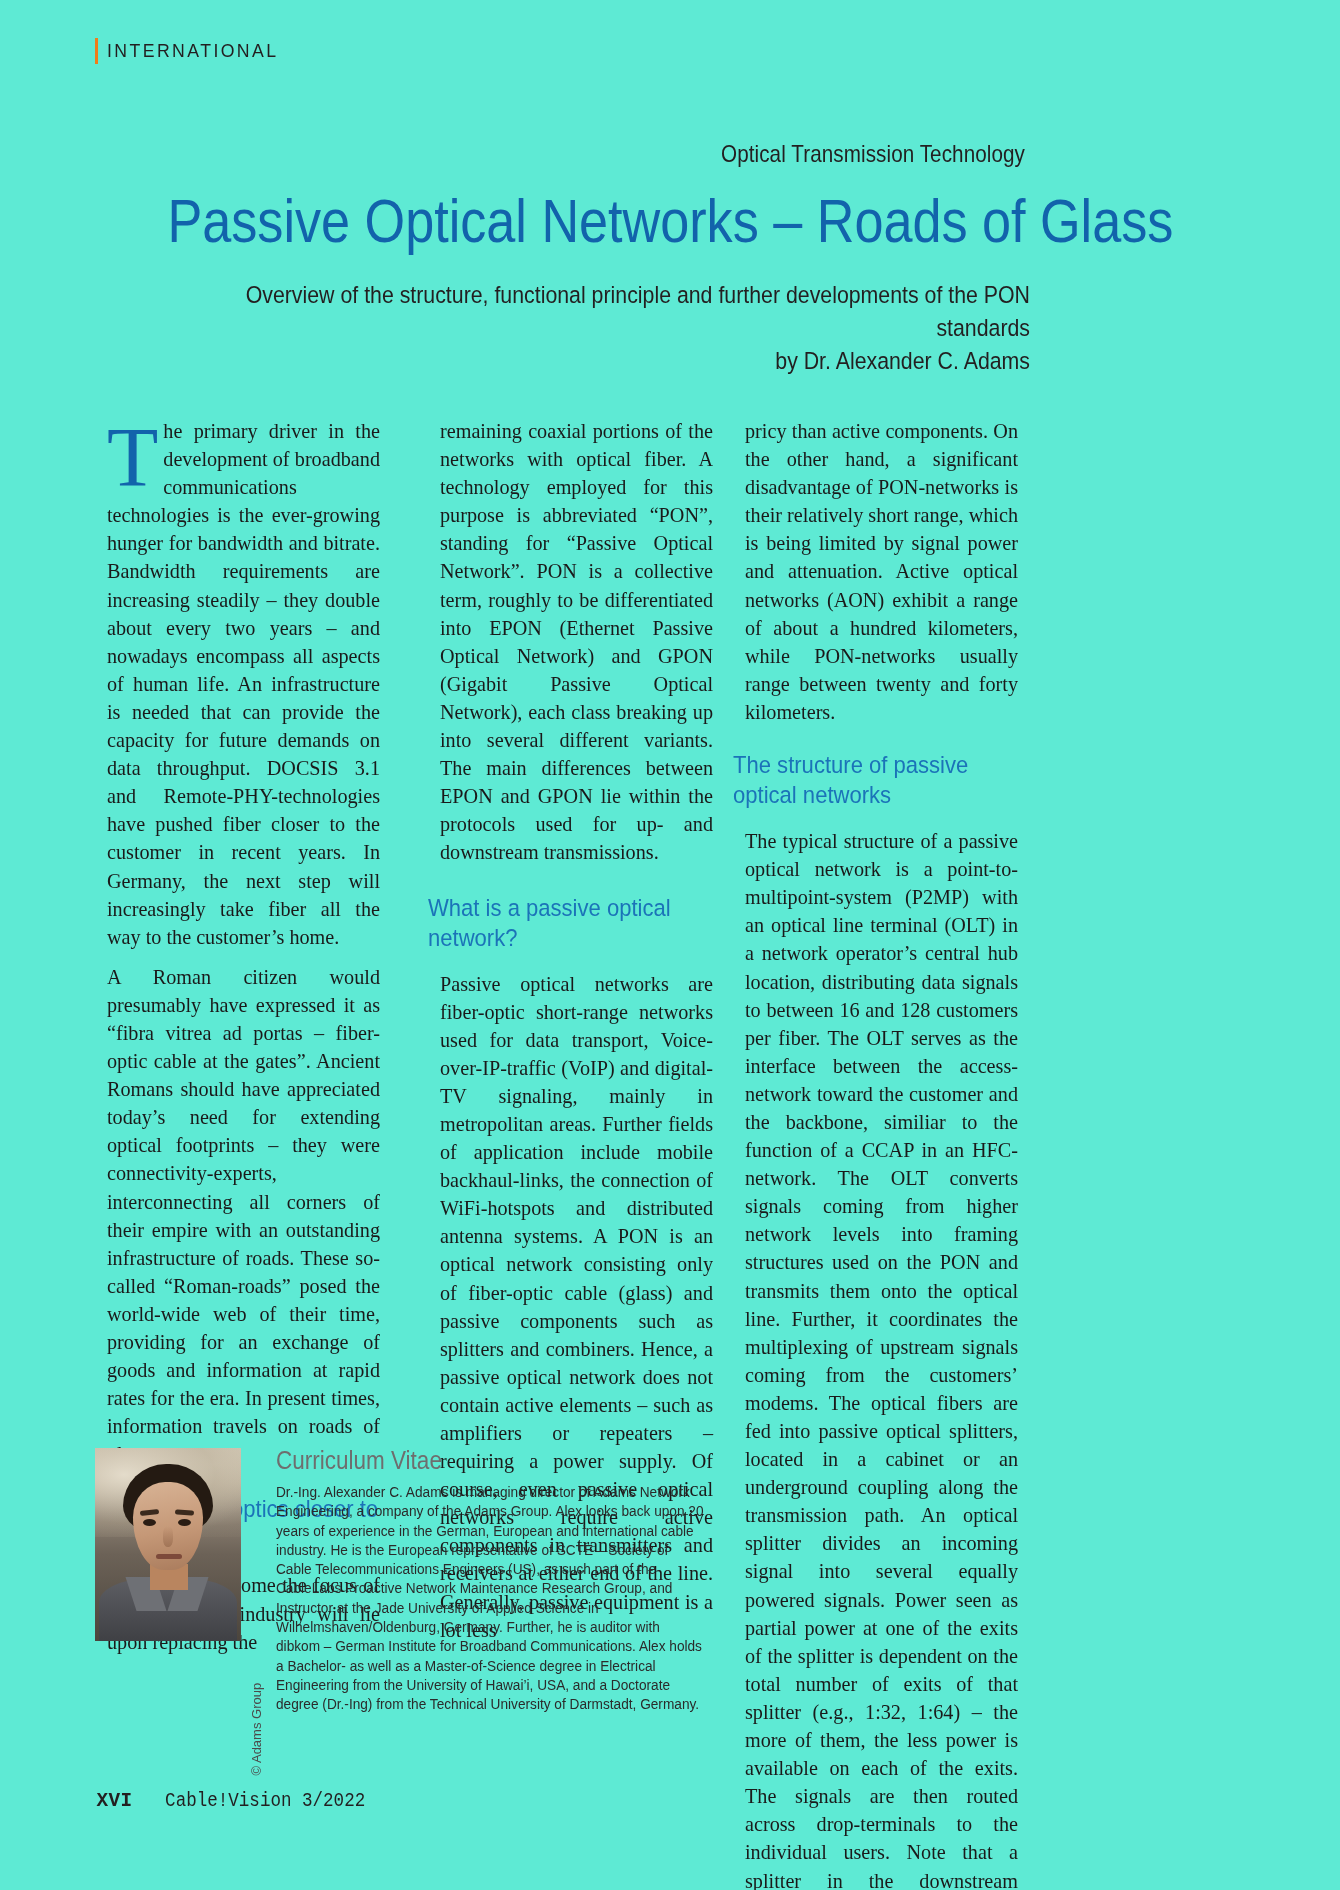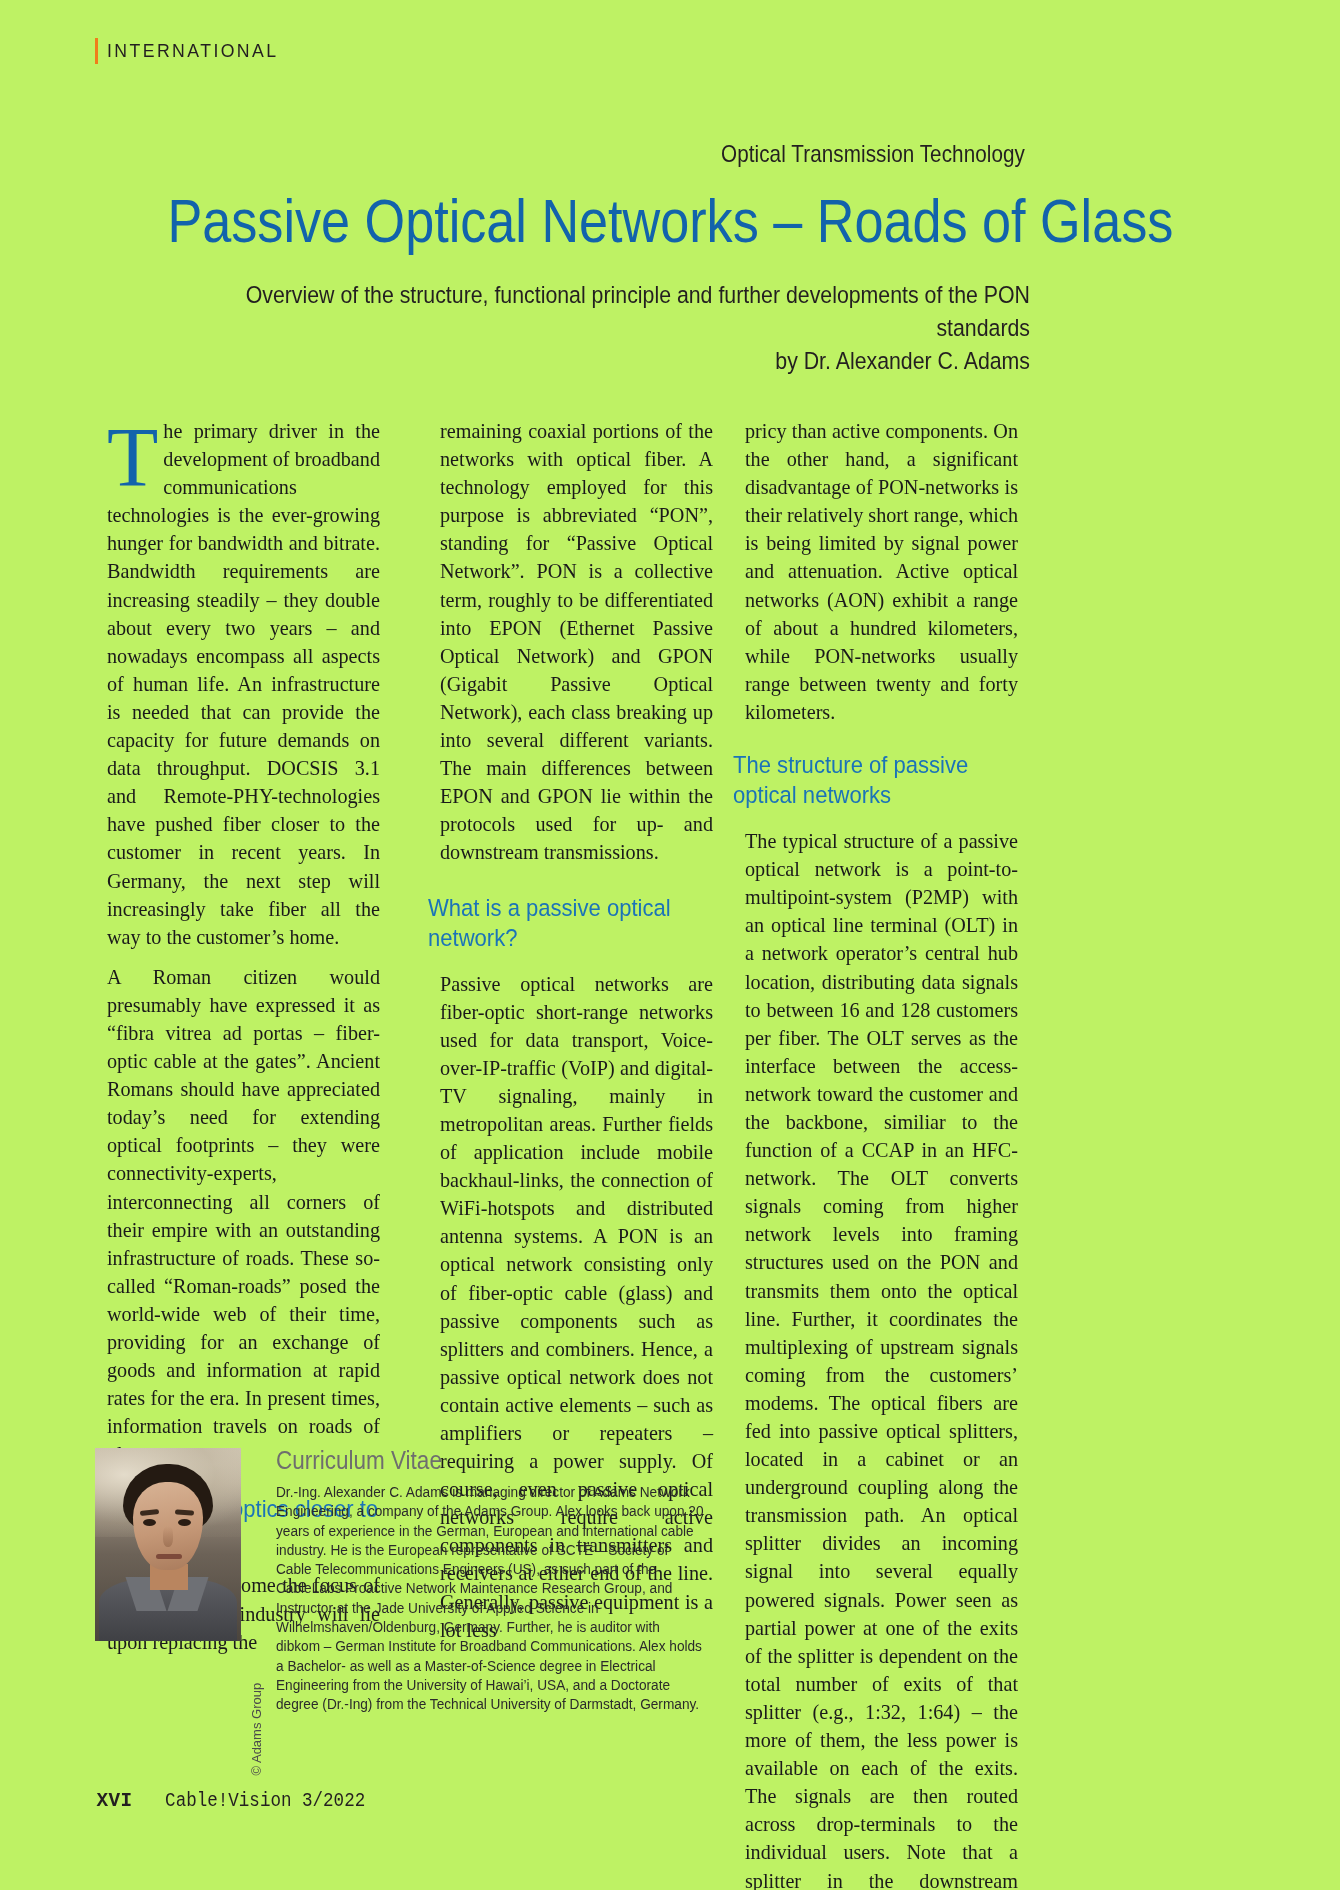--- a/index.html
+++ b/index.html
@@ -12,21 +12,21 @@
     height: 1890px;
     position: relative;
     font-family: "Liberation Serif", serif;
     color: #1a1a1a;
     overflow: hidden;
   }
 
   .page {
     position: absolute;
     inset: 0;
-    background: #bef264;
+    background: #5eead4;
   }
 
   
   .runhead {
     position: absolute;
     left: 95px;
     top: 36px;
     display: flex;
     align-items: center;
     height: 30px;

